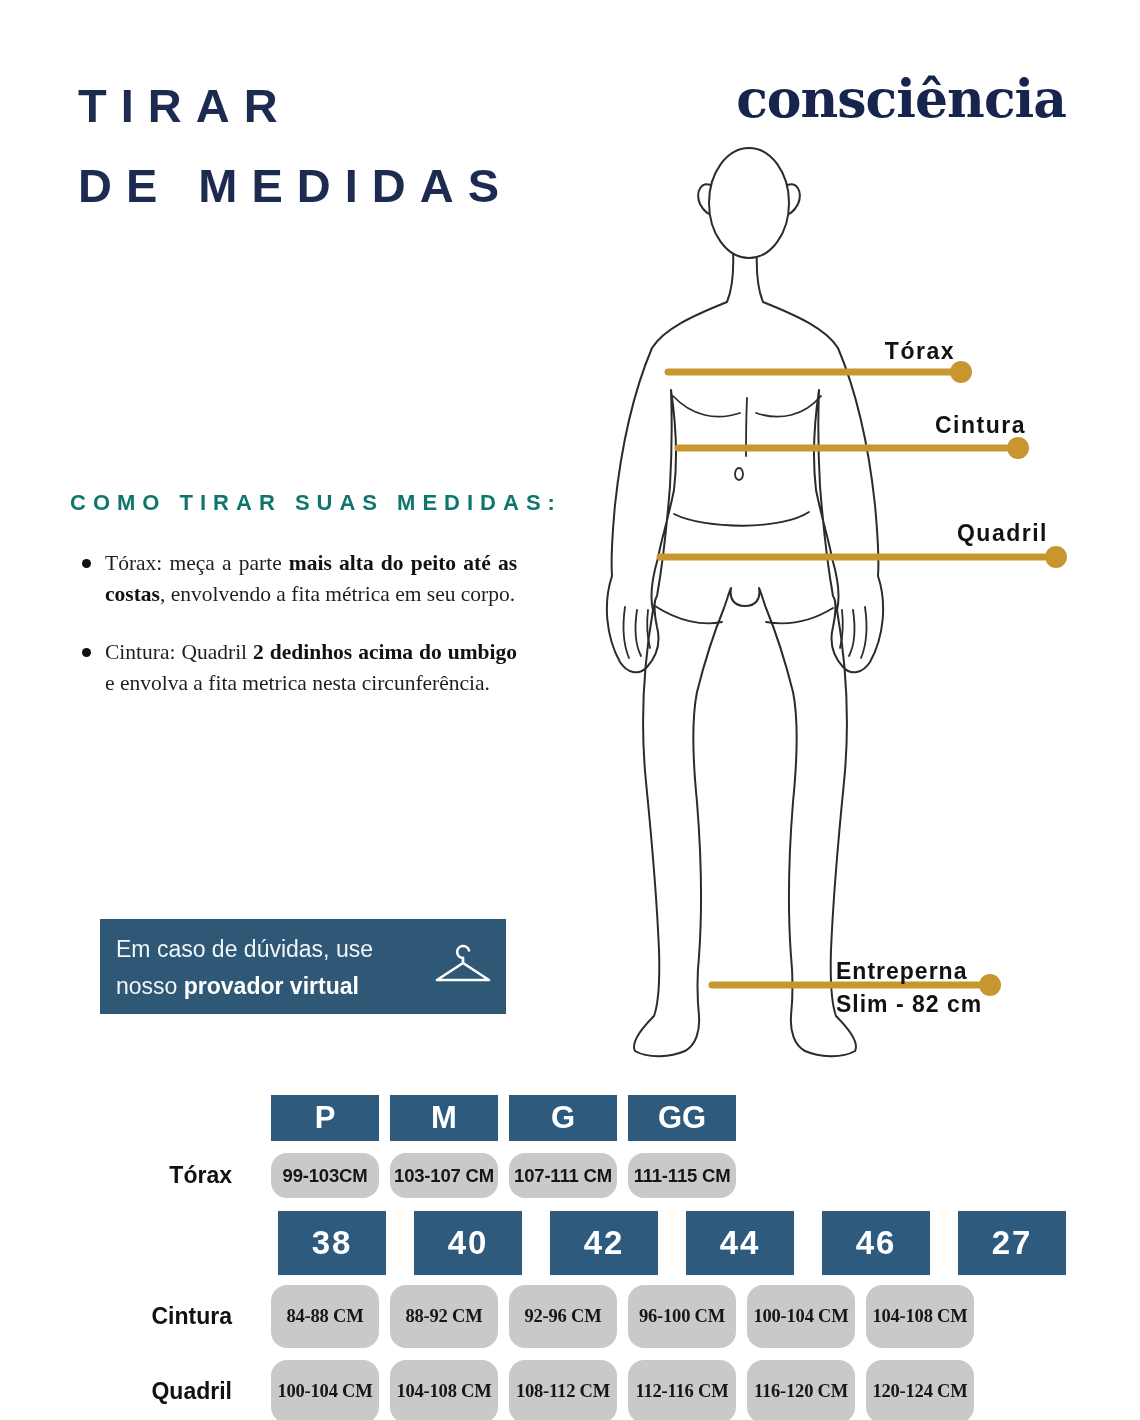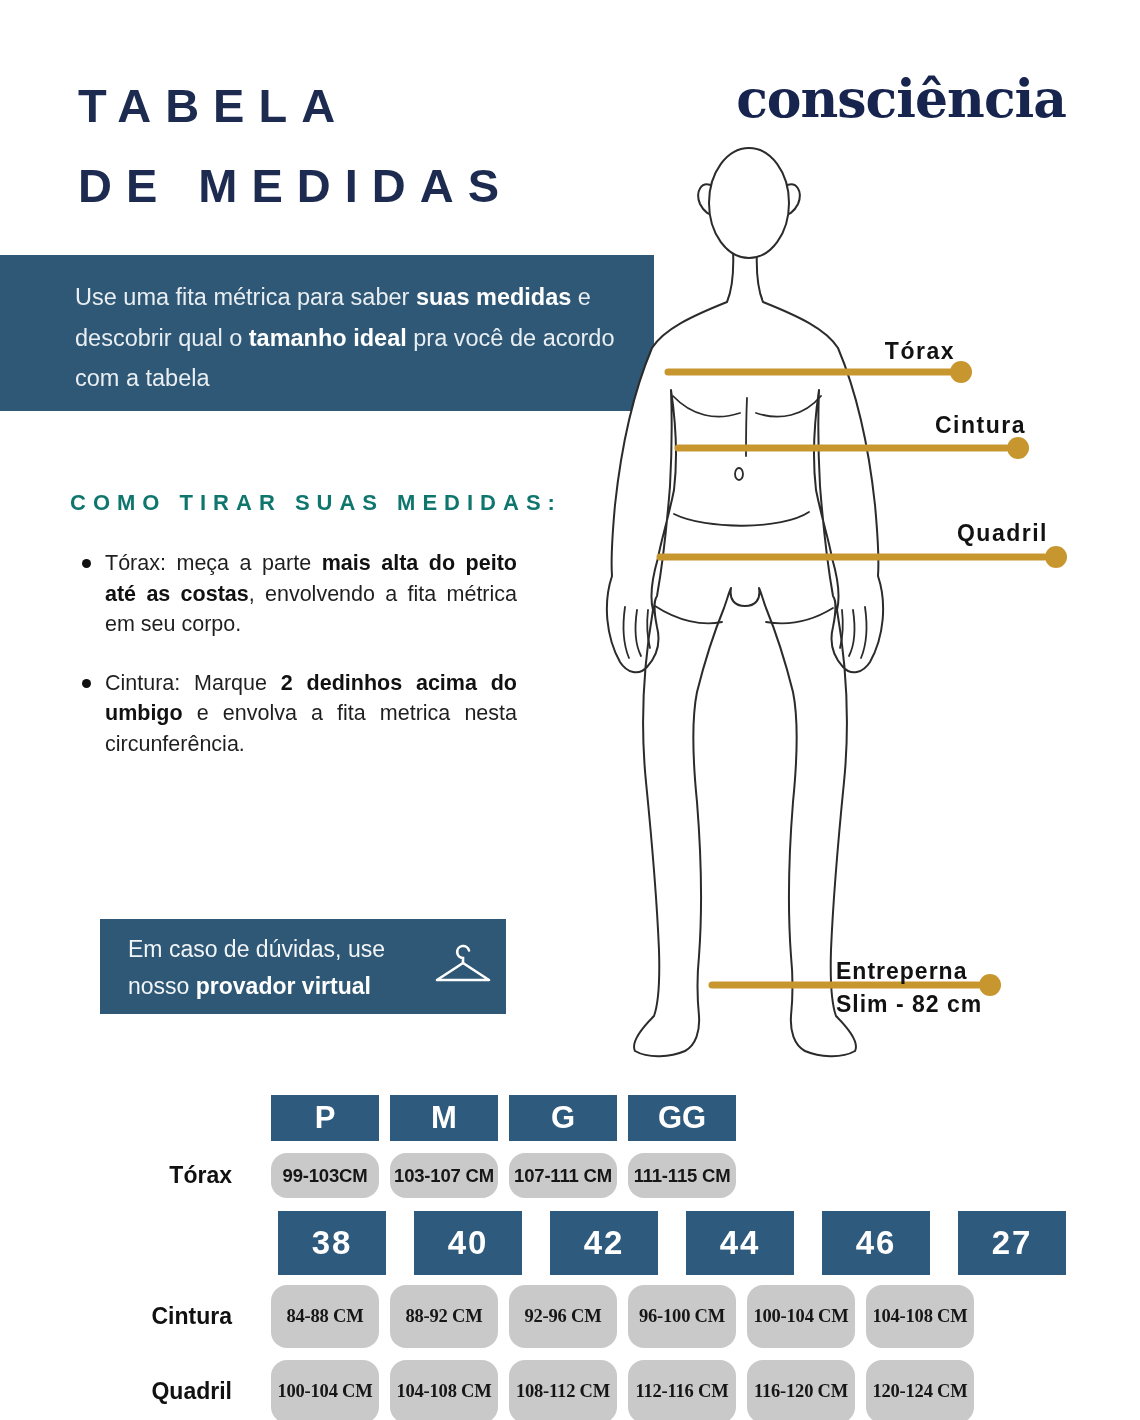--- a/index.html
+++ b/index.html
@@ -38,34 +38,34 @@
     font-size:23.5px;line-height:40.5px;color:var(--banner_text);
   }
   .banner b{color:#ffffff;}
   
   .how-heading{
     position:absolute;left:70px;top:490px;
     font-size:22px;font-weight:700;letter-spacing:7px;color:#0f766e;
   }
   
   .bullets{position:absolute;left:82px;top:548px;width:436px;}
-  .bullet{display:flex;margin-bottom:28px;}
+  .bullet{display:flex;margin-bottom:28px;font-family:Liberation Serif, serif;}
   .bullet .dot{
     width:9px;height:9px;border-radius:50%;background:#111;
     margin:11px 14px 0 0;flex:0 0 9px;
   }
   .bullet .txt{
     width:412px;font-size:21.5px;line-height:30.5px;text-align:justify;color:#1f1f1f;
   }
   .bullet .txt b{color:#111;}
   
   .vbox{
     position:absolute;left:100px;top:919px;width:406px;height:95px;
     background:var(--banner_blue);z-index:3;
-    padding:12px 80px 0 28px;
+    padding:12px 80px 0 16px;
     font-size:23px;line-height:37px;color:#f2f5f8;
   }
   .vbox b{color:#ffffff;}
   .vbox .hanger{position:absolute;right:12px;top:22px;}
   
   .figure-wrap{position:absolute;left:590px;top:130px;width:550px;height:950px;z-index:2;}
   
   .mlabel{
     position:absolute;z-index:4;font-size:23px;font-weight:700;color:#121212;letter-spacing:1.5px;
   }
@@ -91,40 +91,37 @@
   #table-bottom .hdr{margin-bottom:10px;}
   #table-bottom .datarow .cell{height:63px;font-family:Liberation Serif, serif;}
   #table-bottom .datarow{margin-bottom:12px;}
 </style>
 </head>
 <body>
 
 <div class="page">
 
   <div class="title">
-    <div>TABELA</div>
+    <div>TIRAR</div>
     <div>DE MEDIDAS</div>
   </div>
 
   <div class="brand">consciência</div>
 
-  <div class="banner">
-    <span>Use uma fita métrica para saber </span><b>suas medidas</b><span> e descobrir qual o </span><b>tamanho ideal</b><span> pra você de acordo com a tabela</span>
-  </div>
 
   <div class="how-heading">COMO TIRAR SUAS MEDIDAS:</div>
 
   <div class="bullets">
     <div class="bullet">
       <span class="dot"></span>
       <div class="txt"><span>Tórax: meça a parte </span><b>mais alta do peito até as costas</b><span>, envolvendo a fita métrica em seu corpo.</span></div>
     </div>
     <div class="bullet">
       <span class="dot"></span>
-      <div class="txt"><span>Cintura: Marque </span><b>2 dedinhos acima do umbigo</b><span> e envolva a fita metrica nesta circunferência.</span></div>
+      <div class="txt"><span>Cintura: Quadril </span><b>2 dedinhos acima do umbigo</b><span> e envolva a fita metrica nesta circunferência.</span></div>
     </div>
   </div>
 
   <div class="vbox">
     <span>Em caso de dúvidas, use nosso </span><b>provador virtual</b>
     <svg class="hanger" width="62" height="50" viewBox="0 0 62 50">
       <path d="M31 22 L31 17 A6 6 0 1 1 37 9.5" fill="none" stroke="#ffffff" stroke-width="2.6" stroke-linecap="round"></path>
       <path d="M31 22 L5 39 L57 39 Z" fill="none" stroke="#ffffff" stroke-width="2.6" stroke-linejoin="round" stroke-linecap="round"></path>
     </svg>
   </div>

